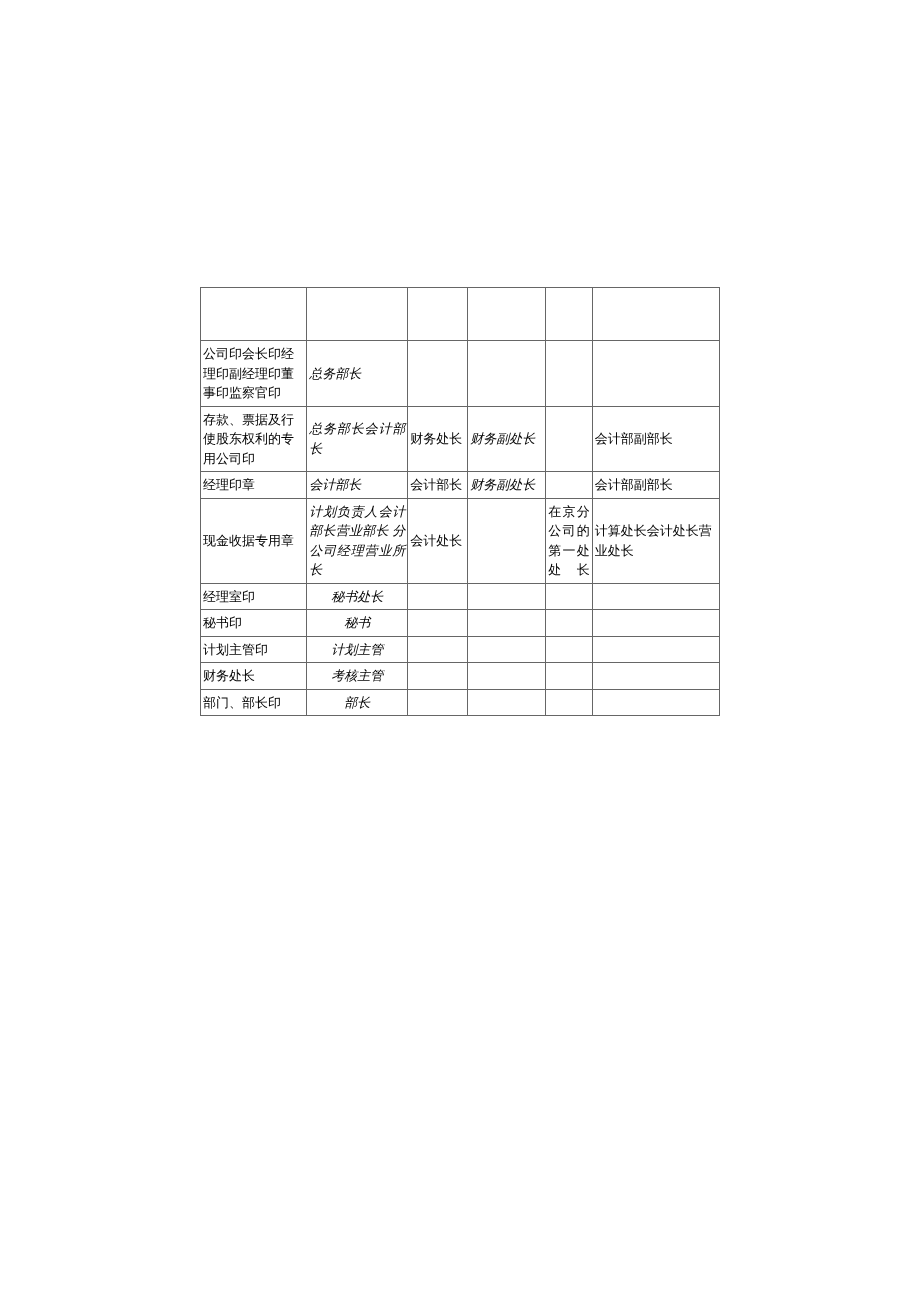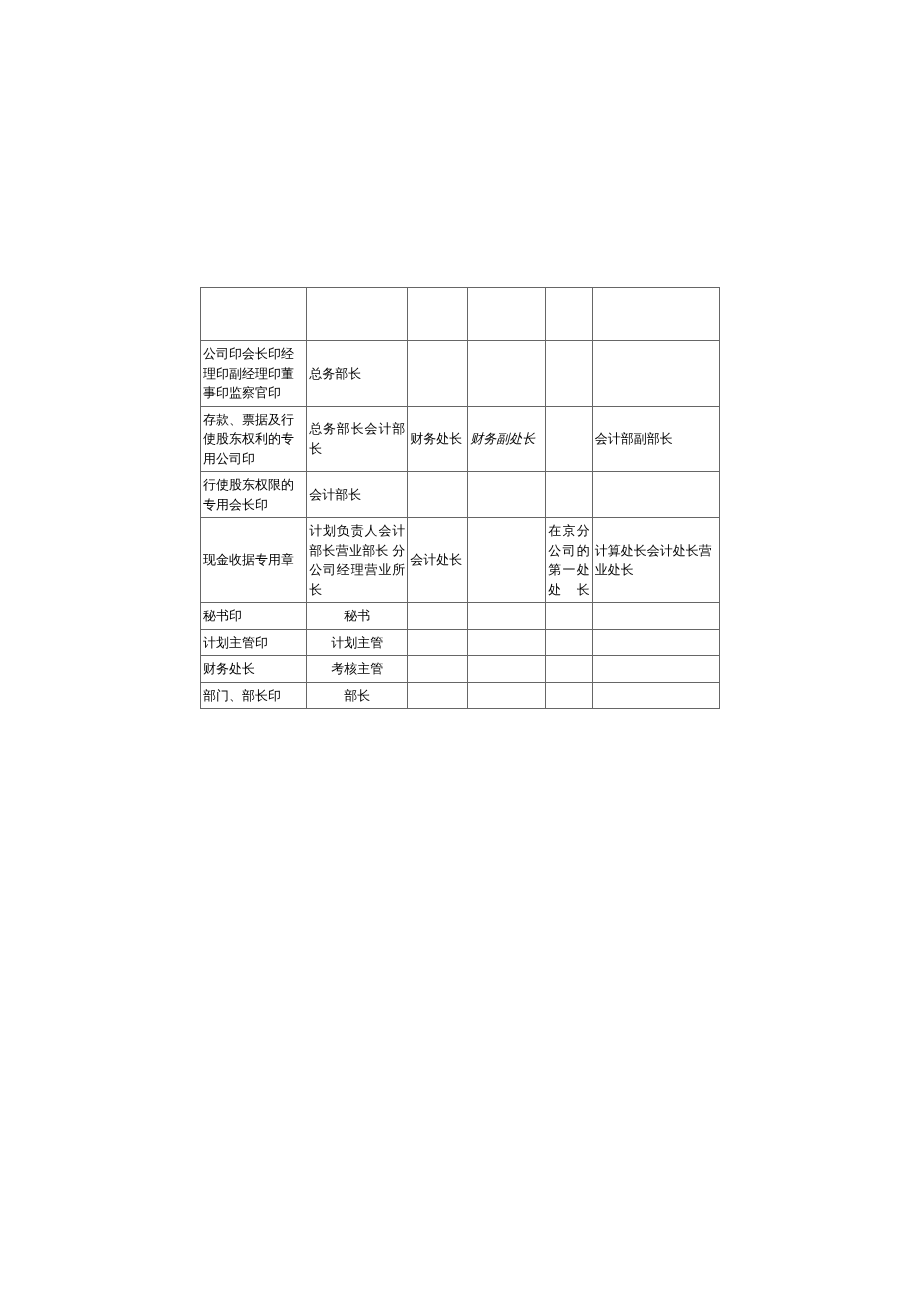--- a/index.html
+++ b/index.html
@@ -23,21 +23,21 @@
     }
     td {
       border: 1px solid #666;
       padding: 3px 2px;
       font-size: 13px;
       color: #000;
       vertical-align: middle;
       line-height: 1.5;
     }
     .col1 { width: 110px; }
-    .col2 { width: 106px; }
+    .col2 { width: 106px; font-style: italic; }
     .col3 { width: 60px; }
     .col4 { width: 80px; font-style: italic; }
     .col5 { width: 45px; font-family: Liberation Serif, serif; }
     .col6 { width: 135px; }
     .ctr { text-align: center; }
     .justify {
       text-align: justify;
       text-align-last: justify;
     }
     .header-row td {
@@ -68,35 +68,43 @@
     </tr>
     <tr>
       <td class="col1">存款、票据及行使股东权利的专用公司印</td>
       <td class="col2 justify">总务部长会计部长</td>
       <td class="col3">财务处长</td>
       <td class="col4">财务副处长</td>
       <td class="col5"></td>
       <td class="col6">会计部副部长</td>
     </tr>
     <tr>
-      <td class="col1">行使股东权限的专用会长印</td>
+      <td class="col1">经理印章</td>
       <td class="col2">会计部长</td>
-      <td class="col3"></td>
-      <td class="col4"></td>
+      <td class="col3">会计部长</td>
+      <td class="col4">财务副处长</td>
       <td class="col5"></td>
-      <td class="col6"></td>
+      <td class="col6">会计部副部长</td>
     </tr>
     <tr>
       <td class="col1">现金收据专用章</td>
       <td class="col2 justify">计划负责人会计部长营业部长
 分公司经理营业所长</td>
       <td class="col3">会计处长</td>
       <td class="col4"></td>
       <td class="col5 justify">在京分公司的第一处处长</td>
       <td class="col6">计算处长会计处长营业处长</td>
+    </tr>
+    <tr>
+      <td class="col1">经理室印</td>
+      <td class="col2 ctr">秘书处长</td>
+      <td class="col3"></td>
+      <td class="col4"></td>
+      <td class="col5"></td>
+      <td class="col6"></td>
     </tr>
     <tr>
       <td class="col1">秘书印</td>
       <td class="col2 ctr">秘书</td>
       <td class="col3"></td>
       <td class="col4"></td>
       <td class="col5"></td>
       <td class="col6"></td>
     </tr>
     <tr>

